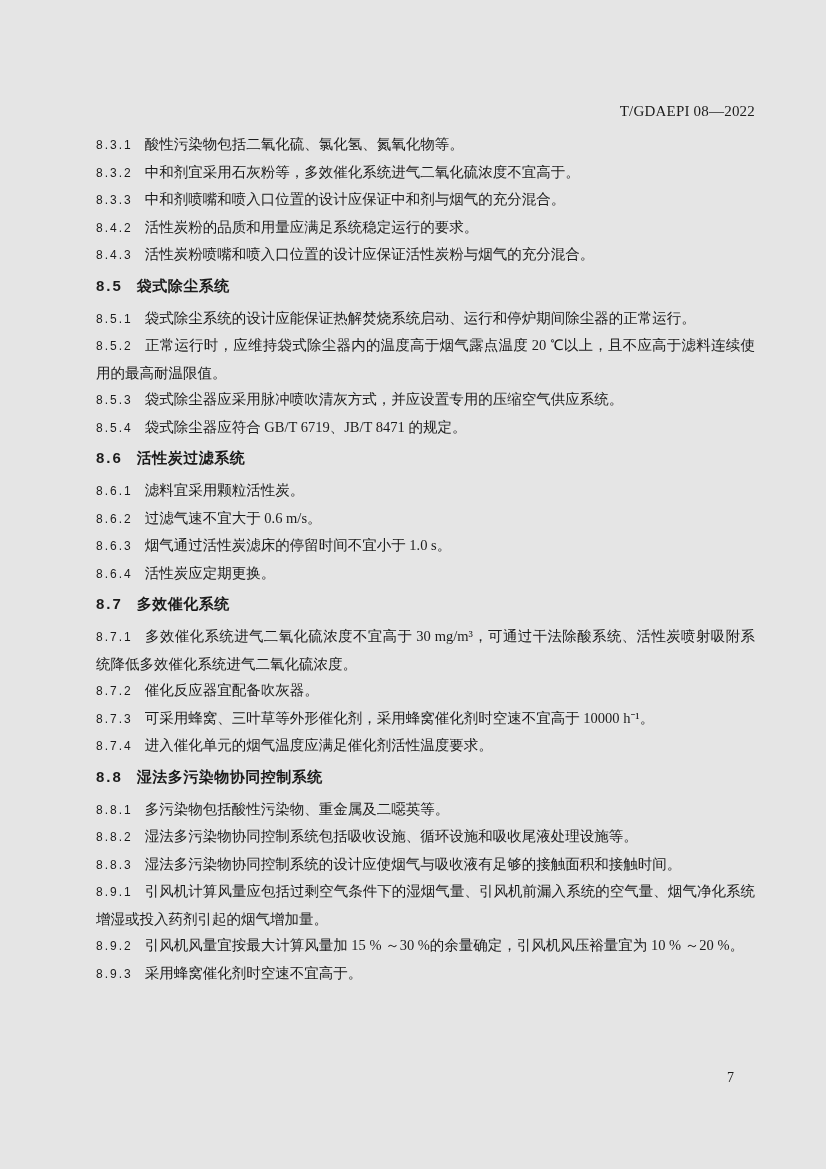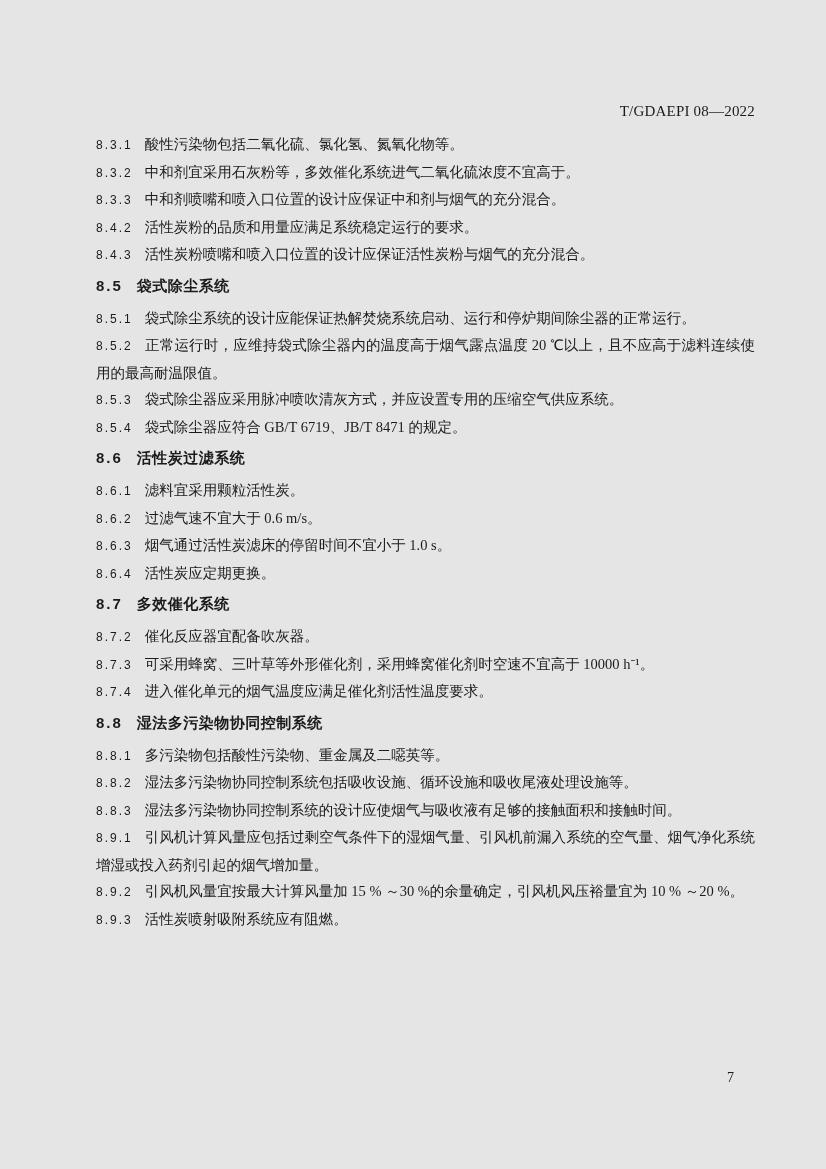--- a/index.html
+++ b/index.html
@@ -99,31 +99,32 @@
         </section>
         <section class="section">
           <h2 class="section-heading"><span class="sec-num">8.6</span><span class="sec-title">活性炭过滤系统</span></h2>
           <p class="clause"><span class="cnum">8.6.1</span><span class="ctext">滤料宜采用颗粒活性炭。</span></p>
           <p class="clause"><span class="cnum">8.6.2</span><span class="ctext">过滤气速不宜大于 0.6 m/s。</span></p>
           <p class="clause"><span class="cnum">8.6.3</span><span class="ctext">烟气通过活性炭滤床的停留时间不宜小于 1.0 s。</span></p>
           <p class="clause"><span class="cnum">8.6.4</span><span class="ctext">活性炭应定期更换。</span></p>
         </section>
         <section class="section">
           <h2 class="section-heading"><span class="sec-num">8.7</span><span class="sec-title">多效催化系统</span></h2>
+          <p class="clause"><span class="cnum">8.7.1</span><span class="ctext">多效催化系统进气二氧化硫浓度不宜高于 30 mg/m³，可通过干法除酸系统、活性炭喷射吸附系统降低多效催化系统进气二氧化硫浓度。</span></p>
           <p class="clause"><span class="cnum">8.7.2</span><span class="ctext">催化反应器宜配备吹灰器。</span></p>
           <p class="clause"><span class="cnum">8.7.3</span><span class="ctext">可采用蜂窝、三叶草等外形催化剂，采用蜂窝催化剂时空速不宜高于 10000 h⁻¹。</span></p>
           <p class="clause"><span class="cnum">8.7.4</span><span class="ctext">进入催化单元的烟气温度应满足催化剂活性温度要求。</span></p>
         </section>
         <section class="section">
           <h2 class="section-heading"><span class="sec-num">8.8</span><span class="sec-title">湿法多污染物协同控制系统</span></h2>
           <p class="clause"><span class="cnum">8.8.1</span><span class="ctext">多污染物包括酸性污染物、重金属及二噁英等。</span></p>
           <p class="clause"><span class="cnum">8.8.2</span><span class="ctext">湿法多污染物协同控制系统包括吸收设施、循环设施和吸收尾液处理设施等。</span></p>
           <p class="clause"><span class="cnum">8.8.3</span><span class="ctext">湿法多污染物协同控制系统的设计应使烟气与吸收液有足够的接触面积和接触时间。</span></p>
         </section>
         <section class="section">
           <p class="clause"><span class="cnum">8.9.1</span><span class="ctext">引风机计算风量应包括过剩空气条件下的湿烟气量、引风机前漏入系统的空气量、烟气净化系统增湿或投入药剂引起的烟气增加量。</span></p>
           <p class="clause"><span class="cnum">8.9.2</span><span class="ctext">引风机风量宜按最大计算风量加 15 % ～30 %的余量确定，引风机风压裕量宜为 10 % ～20 %。</span></p>
-          <p class="clause"><span class="cnum">8.9.3</span><span class="ctext">活性炭喷射吸附系统应有阻燃。</span></p>
+          <p class="clause"><span class="cnum">8.9.3</span><span class="ctext">采用蜂窝催化剂时空速不宜高于。</span></p>
         </section>
       </div>
   </div>
   <div class="page-number">7</div>
 </div>
 
 </body></html>

